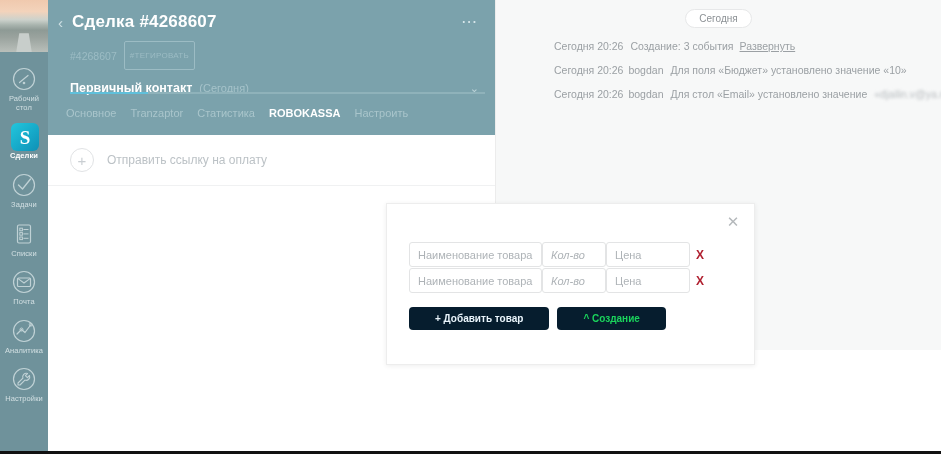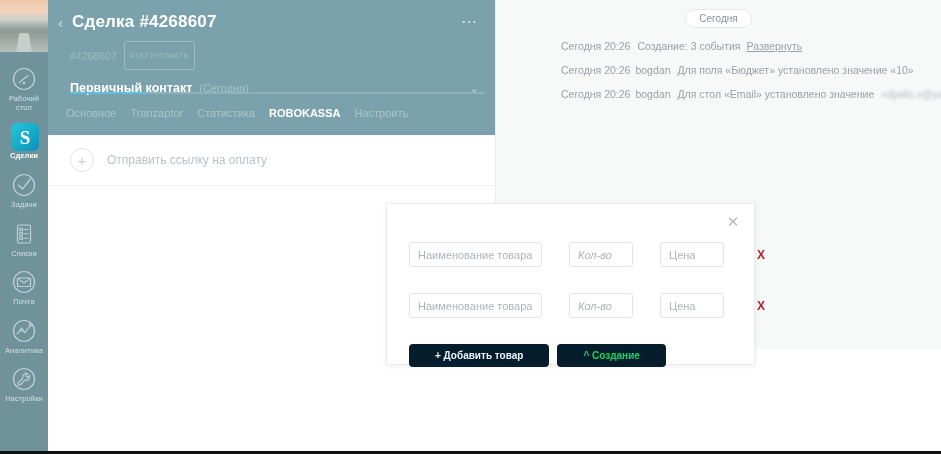--- a/index.html
+++ b/index.html
@@ -251,21 +251,21 @@
   }
   .feed-list { padding: 12px 0 0 58px; }
   .feed-row {
     display: flex;
     align-items: baseline;
     font-size: 10.5px;
     color: #9ba0a4;
     margin-bottom: 12px;
     white-space: nowrap;
   }
-  .feed-time { color: #9ba0a4; margin-left: 7px; }
+  .feed-time { color: #9ba0a4; }
   .feed-actor { margin-left: 5px; color: #9ba0a4; }
   .feed-body { margin-left: 7px; color: #9ba0a4; }
   .feed-link {
     margin-left: 6px;
     color: #9ba0a4;
     text-decoration: underline;
     cursor: pointer;
   }
   .blurred {
     color: #b9bdc0;
@@ -289,38 +289,38 @@
     color: #b4b8bb;
     font-size: 15px;
     line-height: 15px;
     text-align: center;
     cursor: pointer;
   }
   .modal-body { padding: 38px 0 0 22px; }
   .item-row {
     display: flex;
     align-items: center;
-    gap: 27px;
-    margin-bottom: 26px;
+    gap: 0;
+    margin-bottom: 1px;
   }
   .fld {
     height: 25px;
     border: 1px solid #e3e4e5;
     border-radius: 3px;
     background: #ffffff;
     font-size: 11px;
     color: #3a3f43;
     padding: 0 8px;
     font-family: "Liberation Sans", "DejaVu Sans", sans-serif;
     outline: none;
   }
   .fld::placeholder { color: #aeb3b7; }
   .fld-name { width: 133px; }
   .fld-qty  { width: 64px; font-style: italic; }
-  .fld-price{ width: 64px; }
+  .fld-price{ width: 84px; }
   .row-del {
     color: #b02030;
     font-size: 12px;
     font-weight: bold;
     cursor: pointer;
     margin-left: 6px;
     line-height: 1;
   }
   .modal-actions {
     display: flex;

